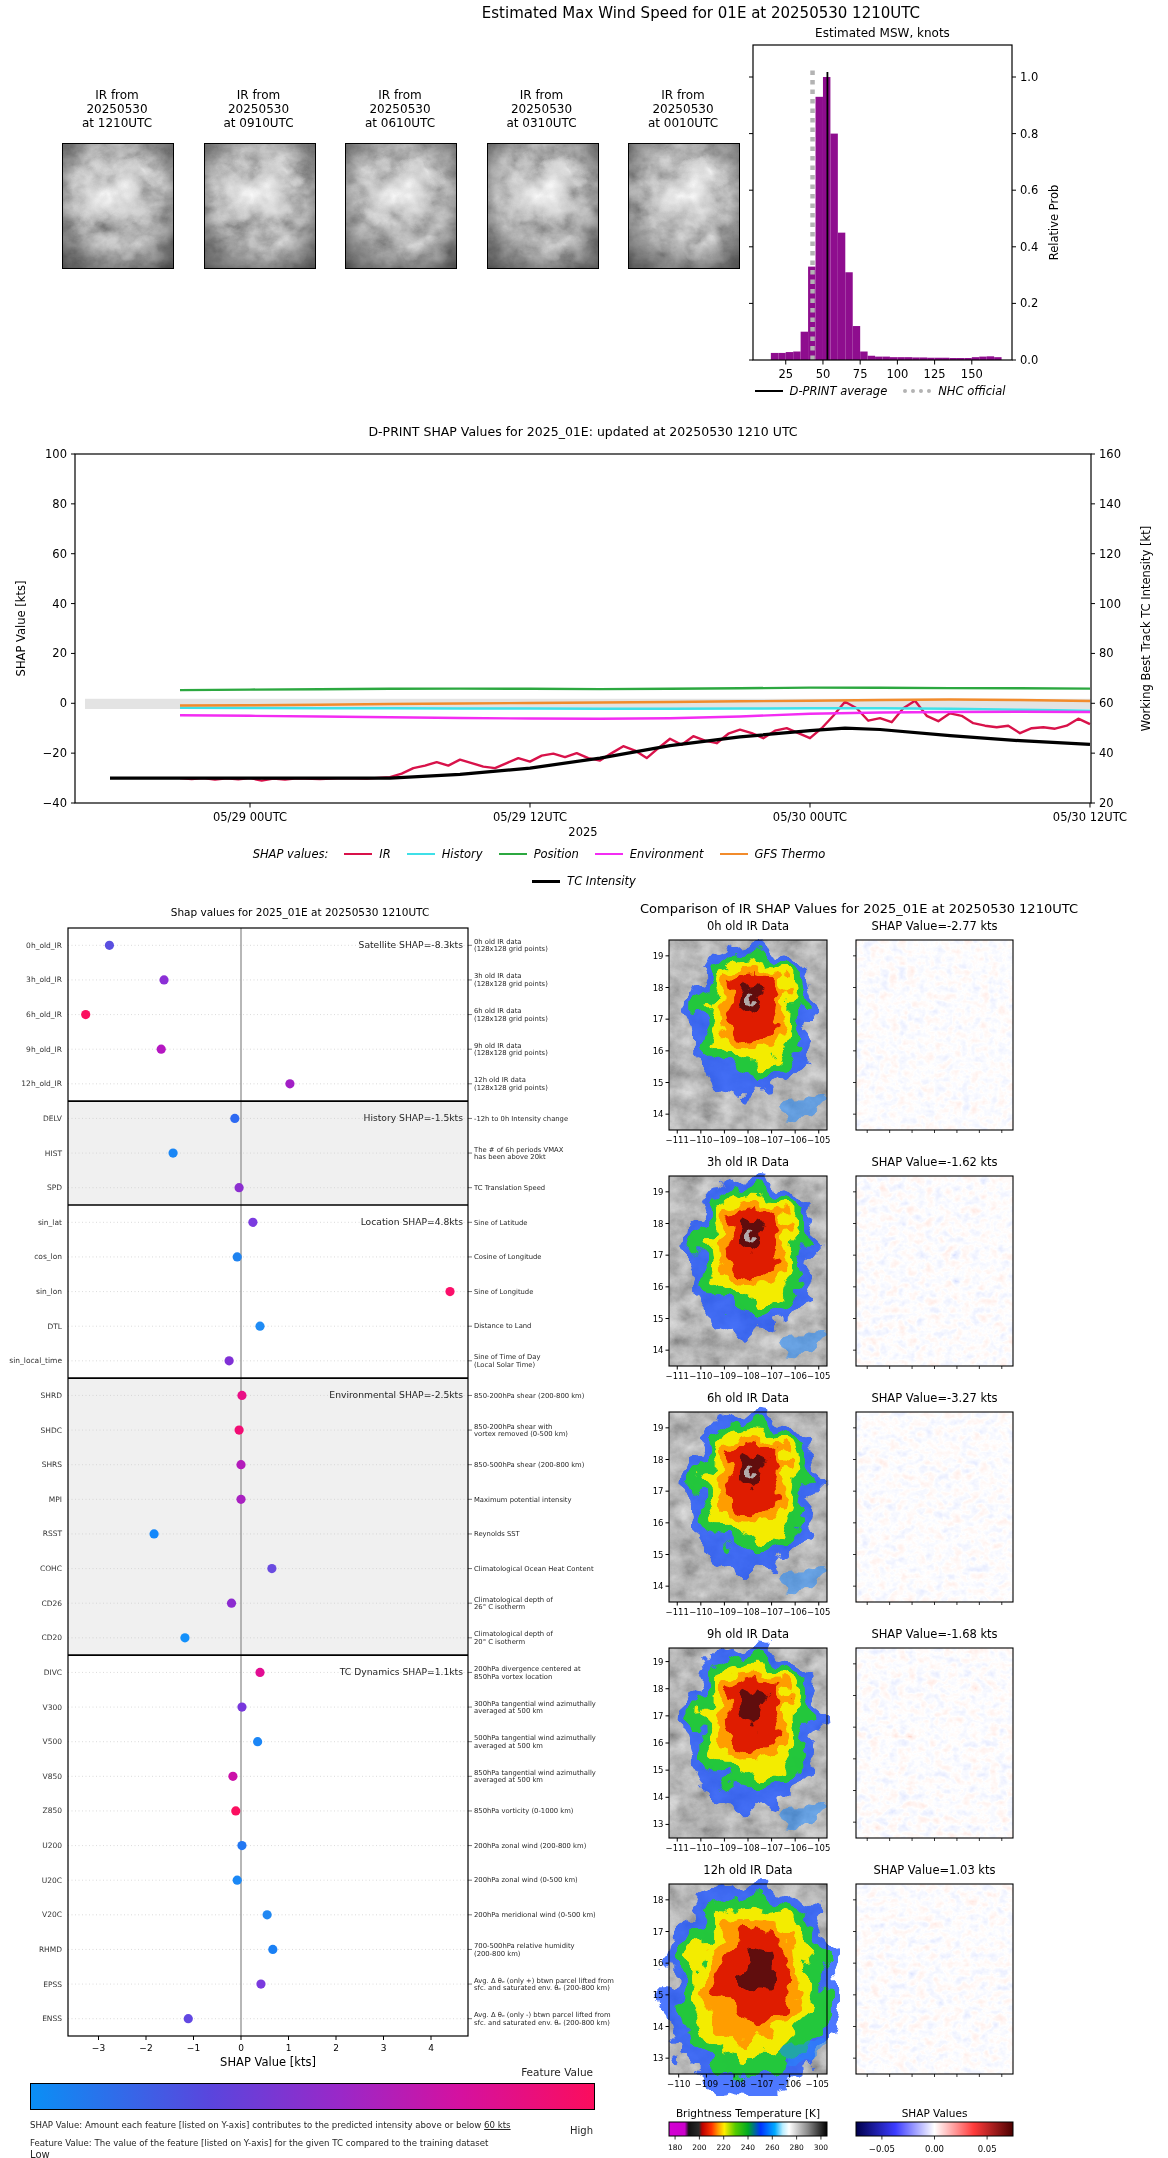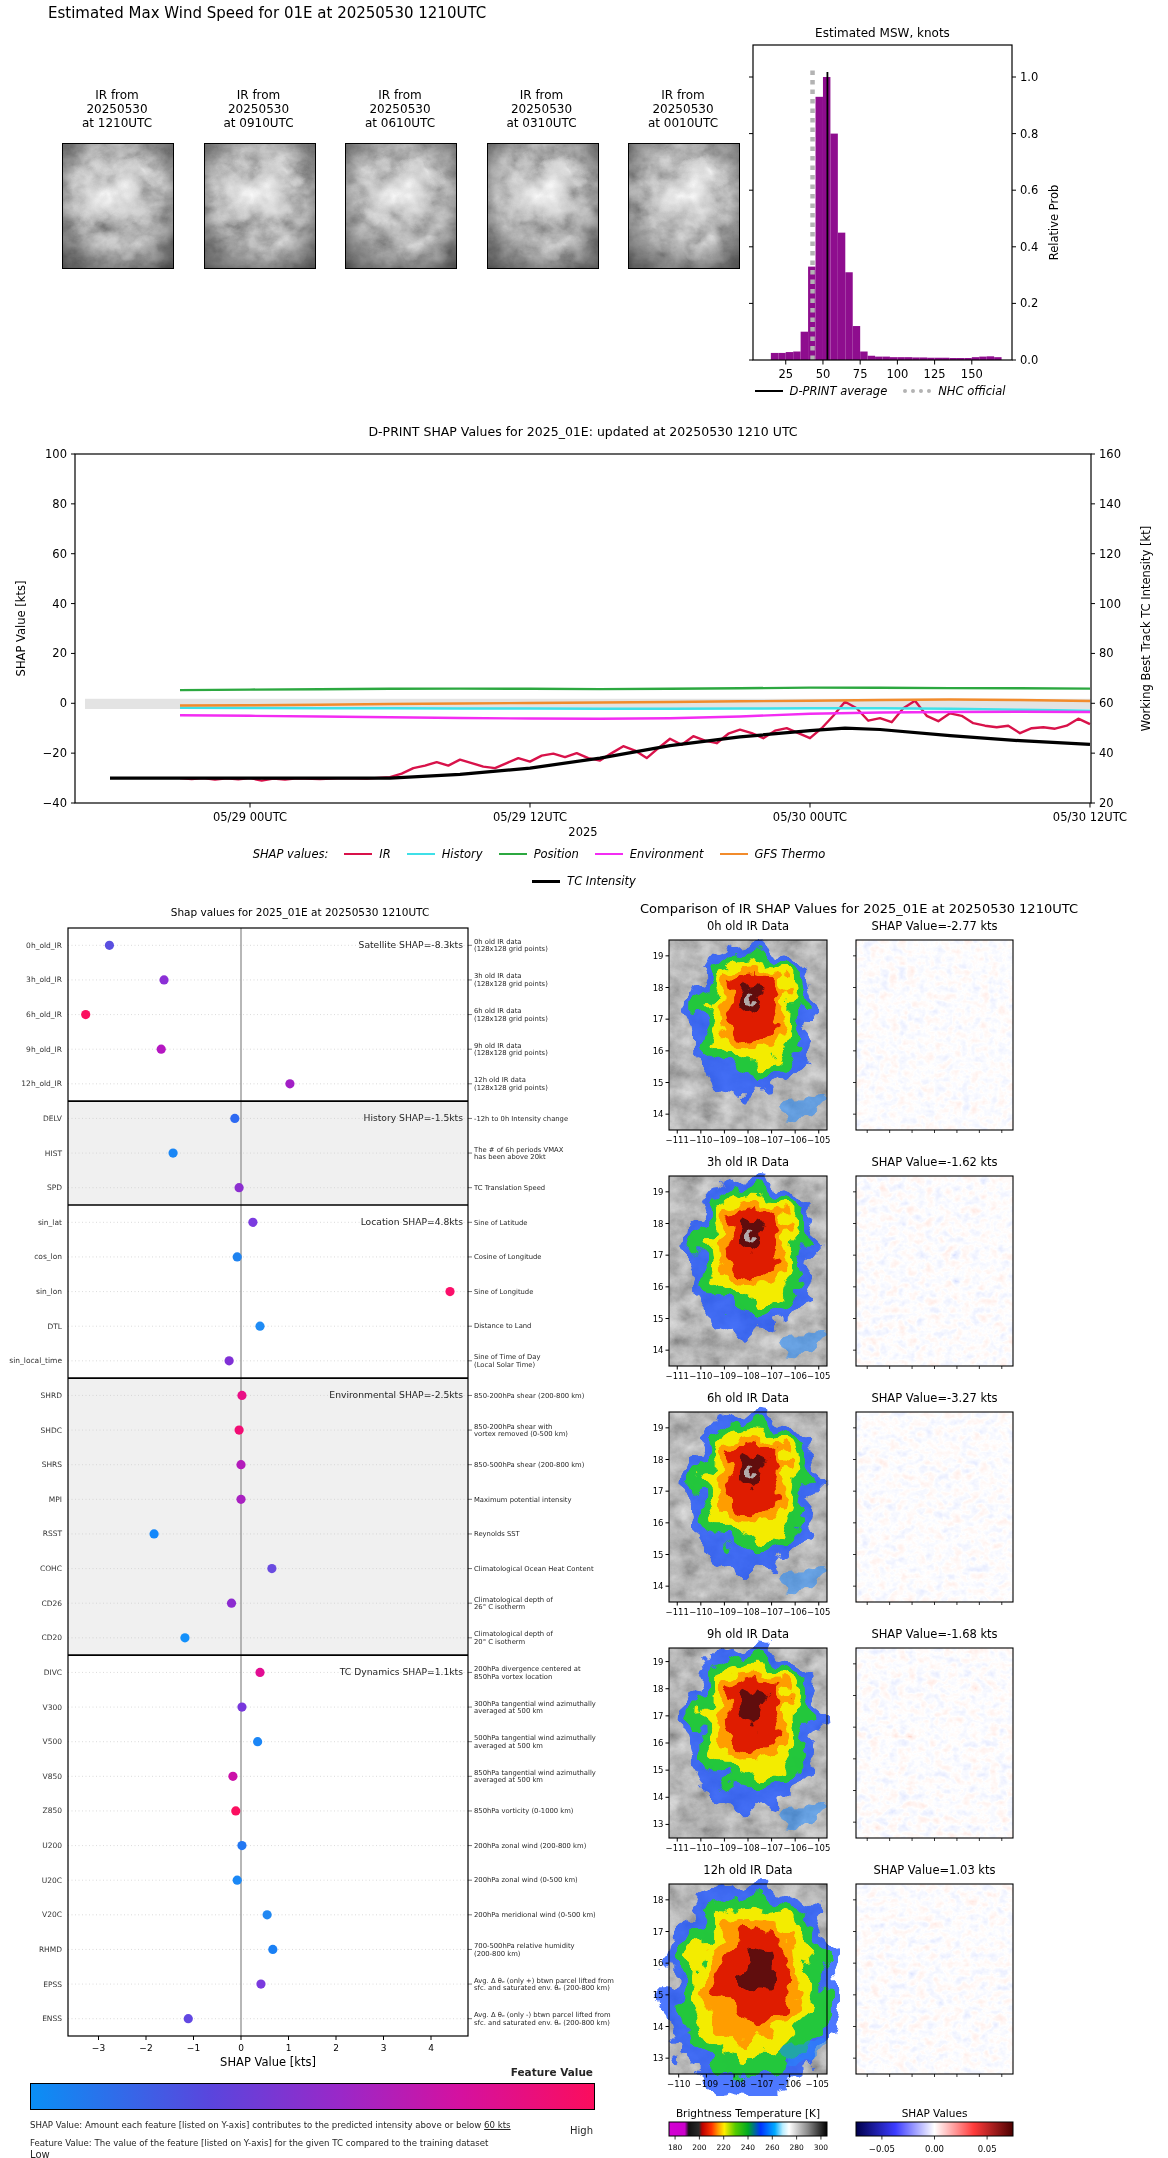--- a/index.html
+++ b/index.html
@@ -1,29 +1,29 @@
 <!DOCTYPE html>
 <html><head>
 <meta charset="utf-8">
 <style>
   html,body{margin:0;padding:0;background:#fff;}
   #page{position:relative;width:1168px;height:2158px;background:#fff;
         font-family:"DejaVu Sans","Liberation Sans",sans-serif;color:#000;overflow:hidden;}
   .abs{position:absolute;}
-  .ctr{text-align:left;padding-left:48px;}
+  .ctr{text-align:right;}
   #main-title{left:0;top:4px;width:920px;font-size:15px;}
   .thumb-label{font-size:12px;line-height:14px;text-align:center;white-space:pre-line;}
   .panel-svg{display:block;}
   .legend-row{display:flex;justify-content:center;align-items:center;gap:16px;font-size:11.5px;font-style:italic;}
   .legend-item{display:flex;align-items:center;gap:7px;}
   .lg-line{display:inline-block;width:28px;height:0;border-top:2.6px solid #000;}
   .lg-dot{display:inline-block;width:28px;height:0;border-top:4px dotted #b3b3b3;}
   #feat-cb{left:30px;top:2083px;width:563px;height:25px;border:1px solid #000;
     background:linear-gradient(90deg,#0a8ff5 0%,#5a45dd 32%,#9a28c8 55%,#d411a0 76%,#fb0d5d 100%);}
-  #feat-cb-label{left:450px;top:2066px;width:143px;text-align:right;font-size:10.5px;color:#262626;font-weight:bold;}
+  #feat-cb-label{left:450px;top:2066px;width:143px;text-align:right;font-size:10.5px;color:#262626;}
   #feat-cb-low{left:30px;top:2110px;font-size:10px;color:#262626;margin-top:39px;}
   #feat-cb-high{left:450px;top:2112px;width:143px;text-align:right;font-size:10px;color:#262626;margin-top:13px;}
   .footnote{left:30px;width:1100px;font-size:8.6px;color:#262626;}
   .cb-label{font-size:10.5px;text-align:center;}
   .row-title{font-size:11.5px;text-align:center;white-space:nowrap;}
   #cmp-title{left:640px;top:901px;width:380px;font-size:13px;text-align:right;white-space:nowrap;}
 </style>
 </head>
 <body>
 

